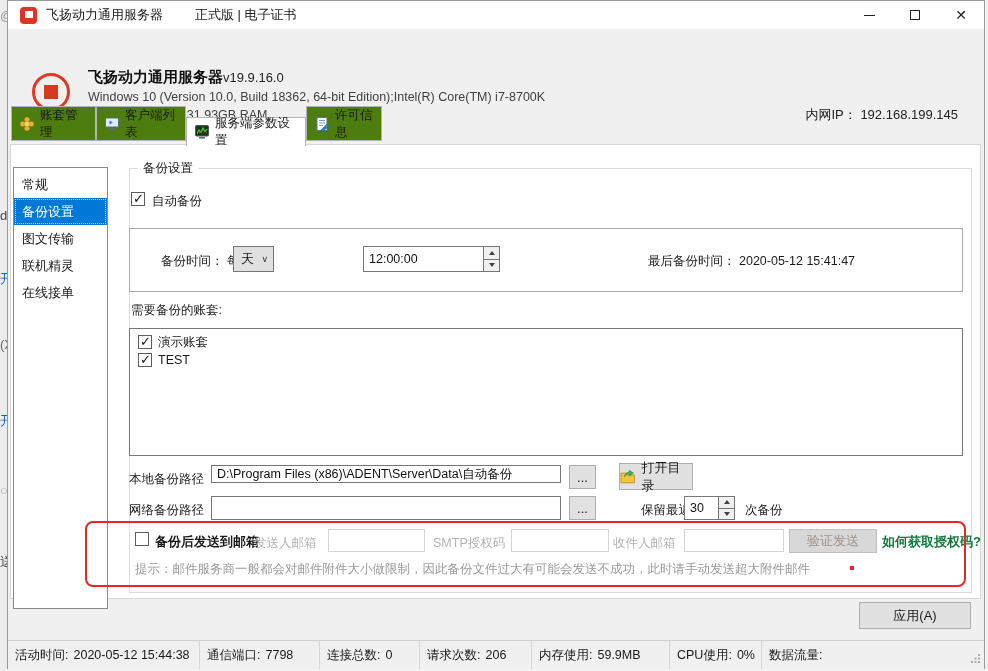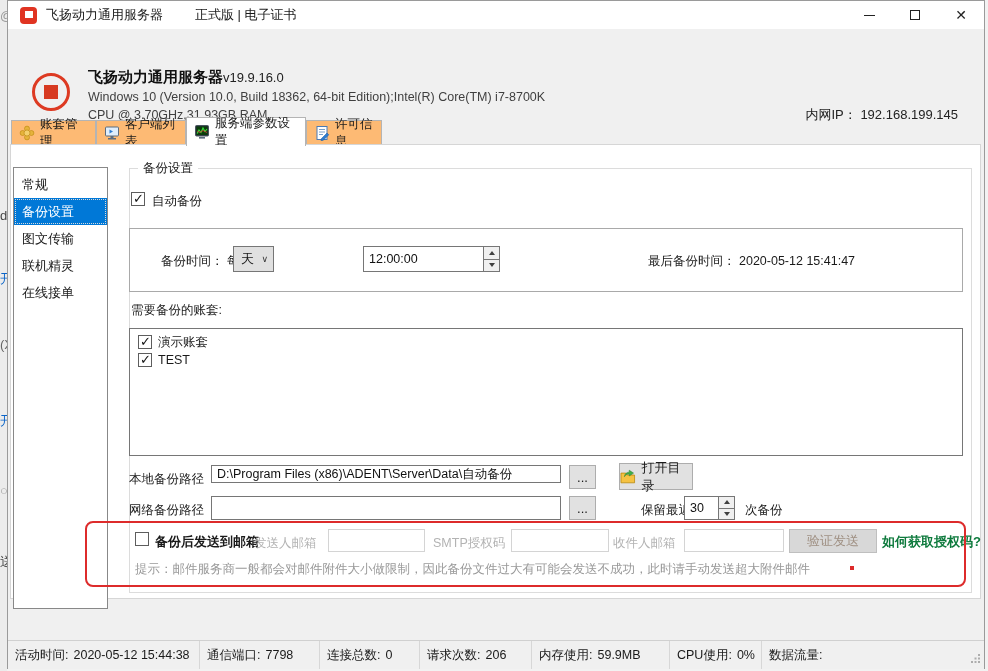--- a/index.html
+++ b/index.html
@@ -31,21 +31,21 @@
   .logo-ring { position:absolute; left:24px; top:44px; width:38px; height:38px; border:3px solid #dd3a22; border-radius:50%; }
   .logo-ring::after { content:""; position:absolute; left:9px; top:9px; width:14px; height:14px; background:#d73a21; }
   .hd-line1 { position:absolute; left:80px; top:39px; font-size:15px; }
   .hd-appname { font-weight:bold; color:#111; }
   .hd-version { font-size:13px; color:#222; margin-left:0; font-weight:normal; }
   .hd-line2 { position:absolute; left:80px; top:61px; font-size:12.5px; color:#3f3f3f; }
   .hd-line3 { position:absolute; left:80px; top:79px; font-size:12.5px; color:#3f3f3f; }
   .hd-ip { position:absolute; right:26px; top:77px; font-size:13px; color:#222; }
 
   
-  .tab { position:absolute; top:119px; height:25px; background:#fdba74; border:1px solid #b4b4b4;
+  .tab { position:absolute; top:105px; height:35px; background:#4d7c0f; border:1px solid #b4b4b4;
     display:flex; align-items:center; gap:5px; padding:0 7px; font-size:12.5px; z-index:1; }
   .tab.active { top:116px; height:29px; background:#fff; border-bottom:none; z-index:3; }
   .tab svg { flex:none; }
 
   
   .panel { position:absolute; left:2px; top:143px; width:971px; height:455px; background:#fff; border:1px solid #d6d6d6; z-index:2; }
 
   
   .sidebar { position:absolute; left:5px; top:166px; width:95px; height:442px; background:#fff; border:1px solid #888; z-index:4; padding-top:3px; }
   .side-item { height:27px; line-height:27px; padding-left:8px; font-size:13px; cursor:default; }
@@ -278,20 +278,21 @@
   <input class="tin light" style="left: 503px; top: 528px; width: 98px; height: 23px;">
   <span class="lbl gray-lbl" style="left:605px; top:534px;">收件人邮箱</span>
   <input class="tin light" style="left: 676px; top: 528px; width: 100px; height: 23px;">
   <div class="btn disabled" style="left:781px; top:528px; width:88px; height:24px;">验证发送</div>
   <span class="link-green" style="left:874px; top:532px;">如何获取授权码?</span>
   <span class="lbl" style="left:127px; top:560px; color:#999;">提示：邮件服务商一般都会对邮件附件大小做限制，因此备份文件过大有可能会发送不成功，此时请手动发送超大附件邮件</span>
 
   <div class="annotation"></div>
   <div class="red-dot"></div>
 
+  <div class="btn" style="left:851px; top:601px; width:112px; height:27px;">应用(A)</div>
 
   <div class="statusbar">
     <div class="seg" style="width:192px;">
       <span>活动时间:</span>
         <span>2020-05-12 15:44:38</span>
     </div>
     <div class="seg" style="width:120px;">
       <span>通信端口:</span>
         <span>7798</span>
     </div>

